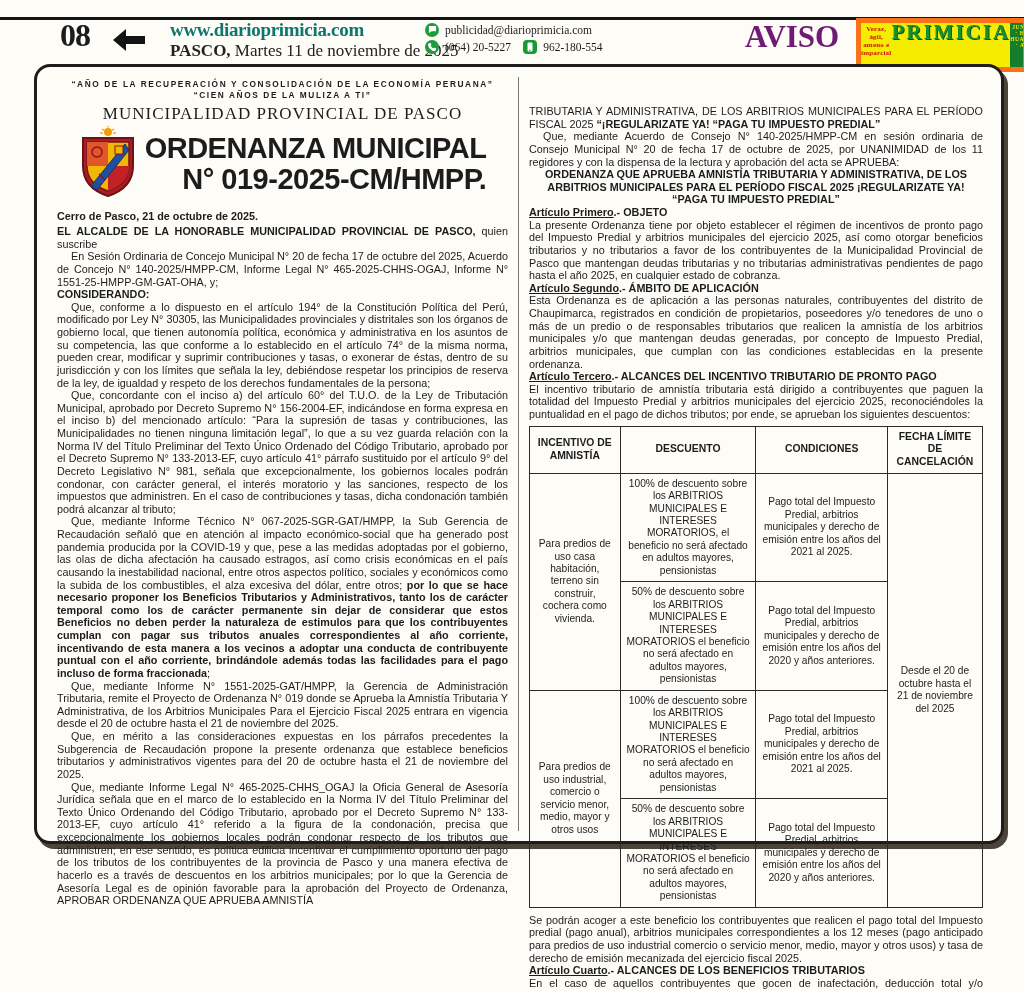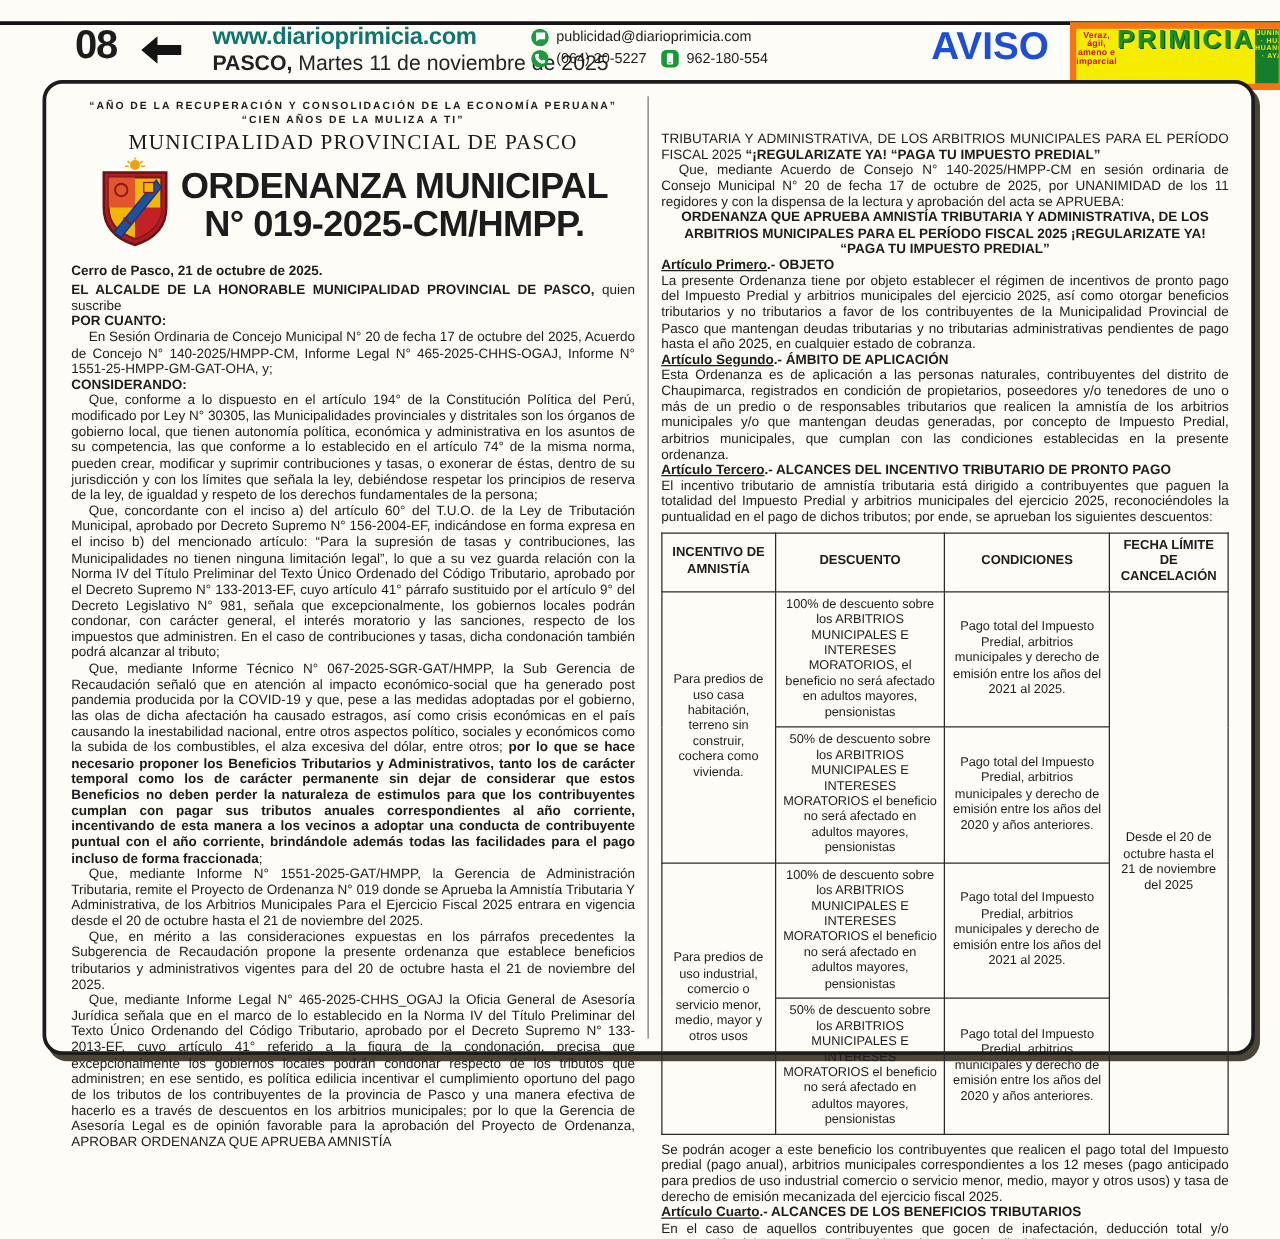--- a/index.html
+++ b/index.html
@@ -2,52 +2,52 @@
 <html><head>
 <meta charset="utf-8">
 <style>
   html,body{margin:0;padding:0;}
   body{
     width:1024px;height:991px;position:relative;background:#fdfcf7;
     font-family:"Liberation Sans",sans-serif;color:#1c1c1c;overflow:hidden;
   }
   .top-rule{position:absolute;top:17px;left:0;width:1024px;height:3px;background:#141414;}
   
-  .header{position:absolute;top:21px;left:0;width:820px;height:42px;}
+  .header{position:absolute;top:21px;left:0;width:820px;height:42px;font-family:Liberation Serif, serif;}
   .pagenum{position:absolute;left:60px;top:-4px;font-size:32px;font-weight:800;letter-spacing:-1px;}
   .backarrow{position:absolute;left:113px;top:8px;}
   .urlblock{position:absolute;left:170px;top:-2px;}
   .site-url{font-size:19px;font-weight:800;color:#0f766e;letter-spacing:-0.3px;}
   .dateline{font-size:17px;color:#222;margin-top:0px;}
   .dateline b{font-weight:800;}
   .contacts{position:absolute;left:425px;top:0px;font-size:11.5px;}
   .crow{display:flex;align-items:center;height:17px;}
   .cicon{width:14px;height:14px;border-radius:50%;background:#1d9b3e;display:inline-flex;align-items:center;justify-content:center;margin-right:6px;flex:0 0 auto;}
   .cicon.sq{border-radius:4px;background:#169a33;}
-  .aviso{position:absolute;left:745px;top:-2px;font-size:31px;font-weight:900;letter-spacing:0px;color:#1d4ed8;}
+  .aviso{position:absolute;left:745px;top:-2px;font-size:31px;font-weight:900;letter-spacing:0px;color:#701a75;}
   .logo{position:absolute;left:856px;top:-3px;width:162px;height:44px;background:#f6ec00;border:5px solid #f97316;display:flex;flex-direction:row;justify-content:space-between;overflow:hidden;}
   .logo-tag{font-size:7px;font-weight:700;color:#cc1111;text-align:center;margin-top:2px;letter-spacing:0.2px;}
   .logo-name{font-size:21px;font-weight:900;color:#1a8f31;text-align:center;line-height:18px;letter-spacing:2px;text-shadow:1px 1px 0 #0a5a1d;}
   .logo-reg{font-size:5.5px;font-weight:700;color:#f6ec00;background:#157e2c;text-align:center;letter-spacing:0.6px;padding:1px 0;}
   
   .box{
     position:absolute;left:34px;top:64px;width:970px;height:780px;
     background:#fdfcf7;border:3px solid #1d1d1d;border-radius:16px;
     box-shadow:4px 5px 0 #4c4438;display:flex;padding:10px 12px;box-sizing:border-box;
   }
   .col{width:50%;box-sizing:border-box;}
   .col-left{padding:2px 10px 0 8px;border-right:1px solid #777;}
   .col-right{padding:2px 6px 0 10px;margin-top:26px;}
   .col p{margin:0;font-size:10.8px;line-height:1.17;text-align:justify;}
   .ind{text-indent:14px;}
   b,strong{font-weight:800;}
   .epigraph{text-align:center;font-size:8.3px;font-weight:800;letter-spacing:1.6px;line-height:1.35;}
   .entity{text-align:center;font-family:"Liberation Serif",serif;font-size:17px;letter-spacing:1px;margin-top:3px;}
   .titlewrap{display:flex;align-items:center;justify-content:center;margin:2px 0 6px 0;}
-  .bigtitle{text-align:center;font-size:29px;line-height:31px;font-weight:800;letter-spacing:-0.5px;}
+  .bigtitle{text-align:right;font-size:29px;line-height:31px;font-weight:800;letter-spacing:-0.5px;}
   .placedate{text-align:right;font-weight:800;font-size:11.5px;margin:8px 0 2px 0 !important;}
   .art u, .artlbl{text-decoration:underline;font-weight:800;}
   .art{font-weight:800;}
   .centerbold{text-align:center !important;font-weight:800;}
   
   table.disc{border-collapse:collapse;width:100%;margin:5px 0 6px 0;}
   table.disc th,table.disc td{
     border:1.5px solid #2a2a2a;text-align:center;vertical-align:middle;
     font-size:10.2px;line-height:1.22;padding:4px 5px;
   }
@@ -131,21 +131,20 @@
           <path d="M20 48 l6 6" stroke="#8c1417" stroke-width="1.5"></path>
         </svg>
       </span>
       <div>
         <div class="bigtitle">ORDENANZA MUNICIPAL</div>
         <div class="bigtitle">N° 019-2025-CM/HMPP.</div>
       </div>
     </div>
     <p class="placedate">Cerro de Pasco, 21 de octubre de 2025.</p>
     <p><b>EL ALCALDE DE LA HONORABLE MUNICIPALIDAD PROVINCIAL DE PASCO,</b><span> quien suscribe</span></p>
-    <p class="art" style="text-decoration:none">POR CUANTO:</p>
     <p class="ind">En Sesión Ordinaria de Concejo Municipal N° 20 de fecha 17 de octubre del 2025, Acuerdo de Concejo N° 140-2025/HMPP-CM, Informe Legal N° 465-2025-CHHS-OGAJ, Informe N° 1551-25-HMPP-GM-GAT-OHA, y;</p>
     <p class="art" style="text-decoration:none">CONSIDERANDO:</p>
     <p class="ind">Que, conforme a lo dispuesto en el artículo 194° de la Constitución Política del Perú, modificado por Ley N° 30305, las Municipalidades provinciales y distritales son los órganos de gobierno local, que tienen autonomía política, económica y administrativa en los asuntos de su competencia, las que conforme a lo establecido en el artículo 74° de la misma norma, pueden crear, modificar y suprimir contribuciones y tasas, o exonerar de éstas, dentro de su jurisdicción y con los límites que señala la ley, debiéndose respetar los principios de reserva de la ley, de igualdad y respeto de los derechos fundamentales de la persona;</p>
     <p class="ind">Que, concordante con el inciso a) del artículo 60° del T.U.O. de la Ley de Tributación Municipal, aprobado por Decreto Supremo N° 156-2004-EF, indicándose en forma expresa en el inciso b) del mencionado artículo: “Para la supresión de tasas y contribuciones, las Municipalidades no tienen ninguna limitación legal”, lo que a su vez guarda relación con la Norma IV del Título Preliminar del Texto Único Ordenado del Código Tributario, aprobado por el Decreto Supremo N° 133-2013-EF, cuyo artículo 41° párrafo sustituido por el artículo 9° del Decreto Legislativo N° 981, señala que excepcionalmente, los gobiernos locales podrán condonar, con carácter general, el interés moratorio y las sanciones, respecto de los impuestos que administren. En el caso de contribuciones y tasas, dicha condonación también podrá alcanzar al tributo;</p>
     <p class="ind"><span>Que, mediante Informe Técnico N° 067-2025-SGR-GAT/HMPP, la Sub Gerencia de Recaudación señaló que en atención al impacto económico-social que ha generado post pandemia producida por la COVID-19 y que, pese a las medidas adoptadas por el gobierno, las olas de dicha afectación ha causado estragos, así como crisis económicas en el país causando la inestabilidad nacional, entre otros aspectos político, sociales y económicos como la subida de los combustibles, el alza excesiva del dólar, entre otros; </span><b>por lo que se hace necesario proponer los Beneficios Tributarios y Administrativos, tanto los de carácter temporal como los de carácter permanente sin dejar de considerar que estos Beneficios no deben perder la naturaleza de estimulos para que los contribuyentes cumplan con pagar sus tributos anuales correspondientes al año corriente, incentivando de esta manera a los vecinos a adoptar una conducta de contribuyente puntual con el año corriente, brindándole además todas las facilidades para el pago incluso de forma fraccionada</b><span>;</span></p>
     <p class="ind">Que, mediante Informe N° 1551-2025-GAT/HMPP, la Gerencia de Administración Tributaria, remite el Proyecto de Ordenanza N° 019 donde se Aprueba la Amnistía Tributaria Y Administrativa, de los Arbitrios Municipales Para el Ejercicio Fiscal 2025 entrara en vigencia desde el 20 de octubre hasta el 21 de noviembre del 2025.</p>
     <p class="ind">Que, en mérito a las consideraciones expuestas en los párrafos precedentes la Subgerencia de Recaudación propone la presente ordenanza que establece beneficios tributarios y administrativos vigentes para del 20 de octubre hasta el 21 de noviembre del 2025.</p>
     <p class="ind">Que, mediante Informe Legal N° 465-2025-CHHS_OGAJ la Oficia General de Asesoría Jurídica señala que en el marco de lo establecido en la Norma IV del Título Preliminar del Texto Único Ordenando del Código Tributario, aprobado por el Decreto Supremo N° 133-2013-EF, cuyo artículo 41° referido a la figura de la condonación, precisa que excepcionalmente los gobiernos locales podrán condonar respecto de los tributos que administren; en ese sentido, es política edilicia incentivar el cumplimiento oportuno del pago de los tributos de los contribuyentes de la provincia de Pasco y una manera efectiva de hacerlo es a través de descuentos en los arbitrios municipales; por lo que la Gerencia de Asesoría Legal es de opinión favorable para la aprobación del Proyecto de Ordenanza, APROBAR ORDENANZA QUE APRUEBA AMNISTÍA</p>
   </div>
 

